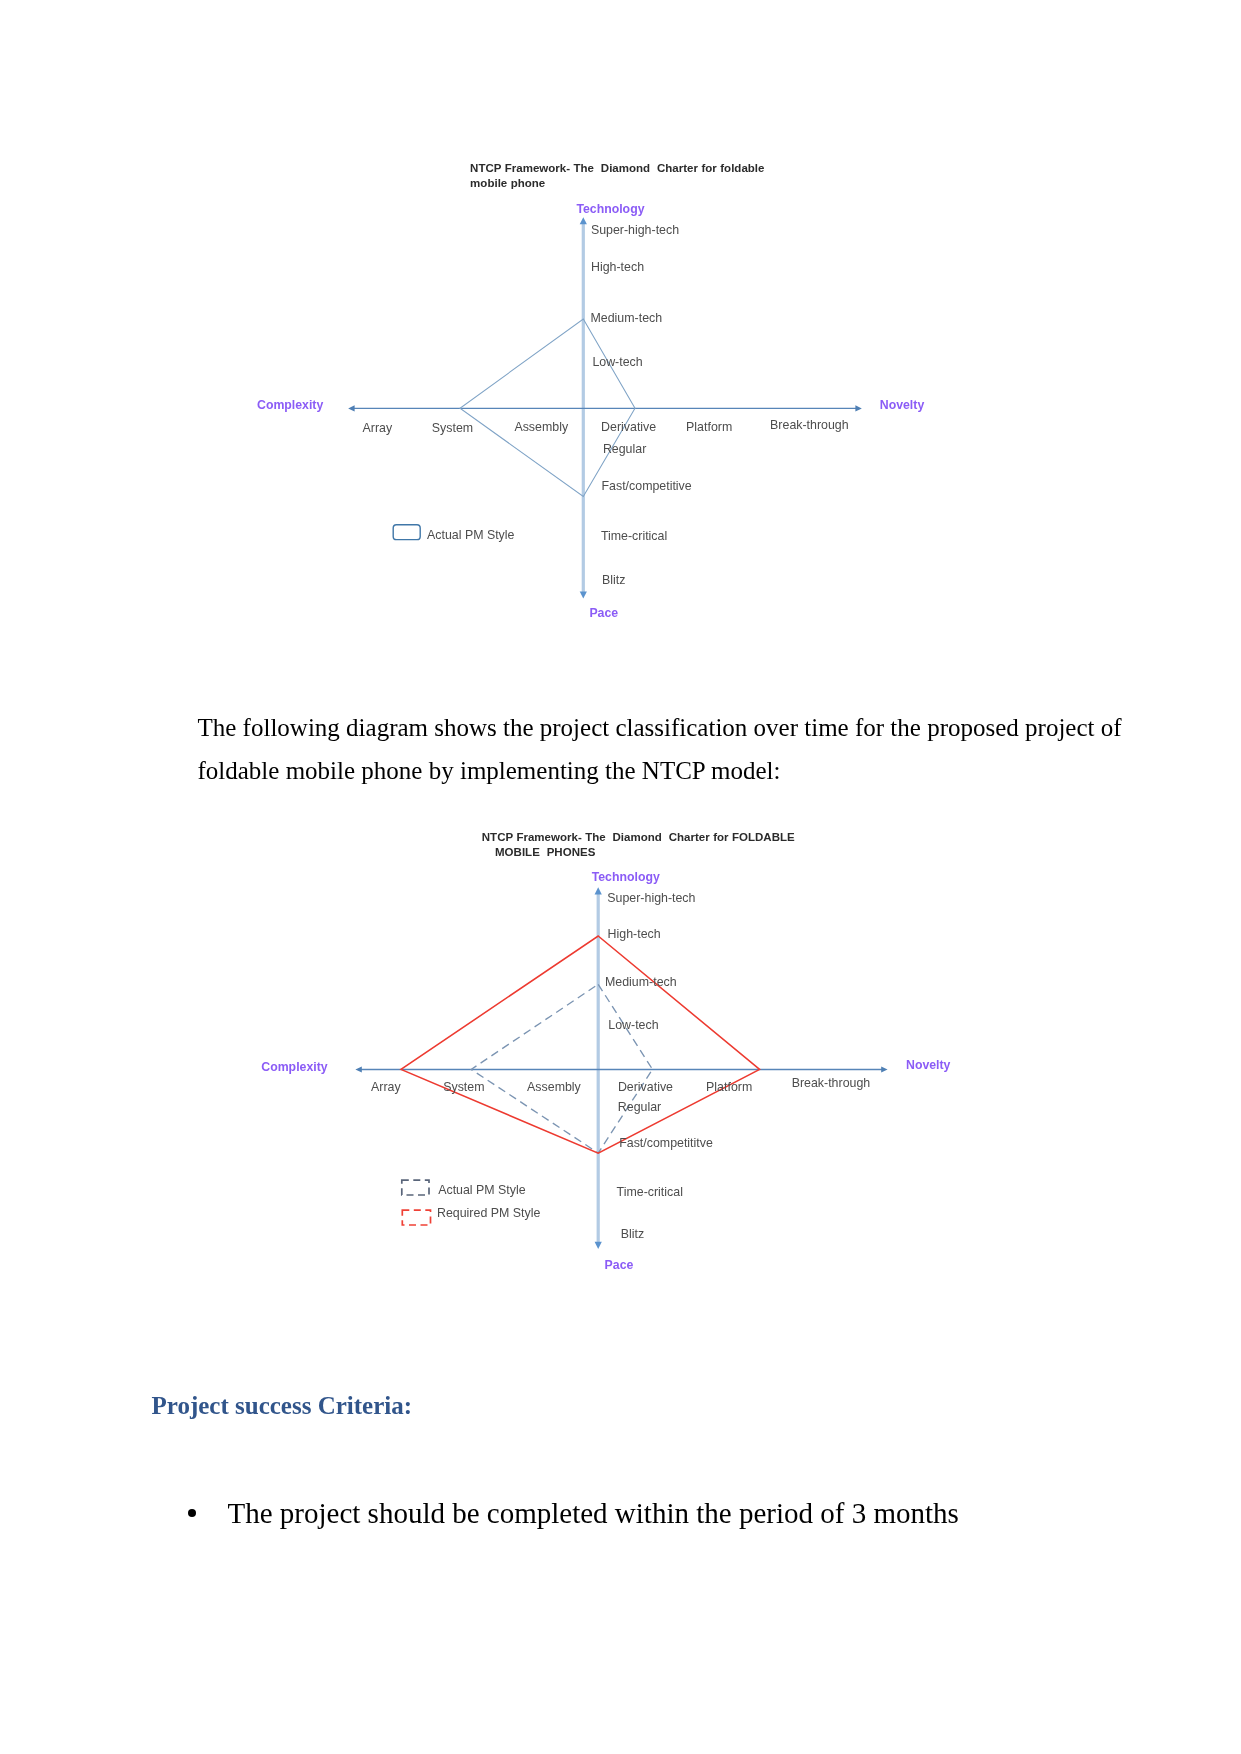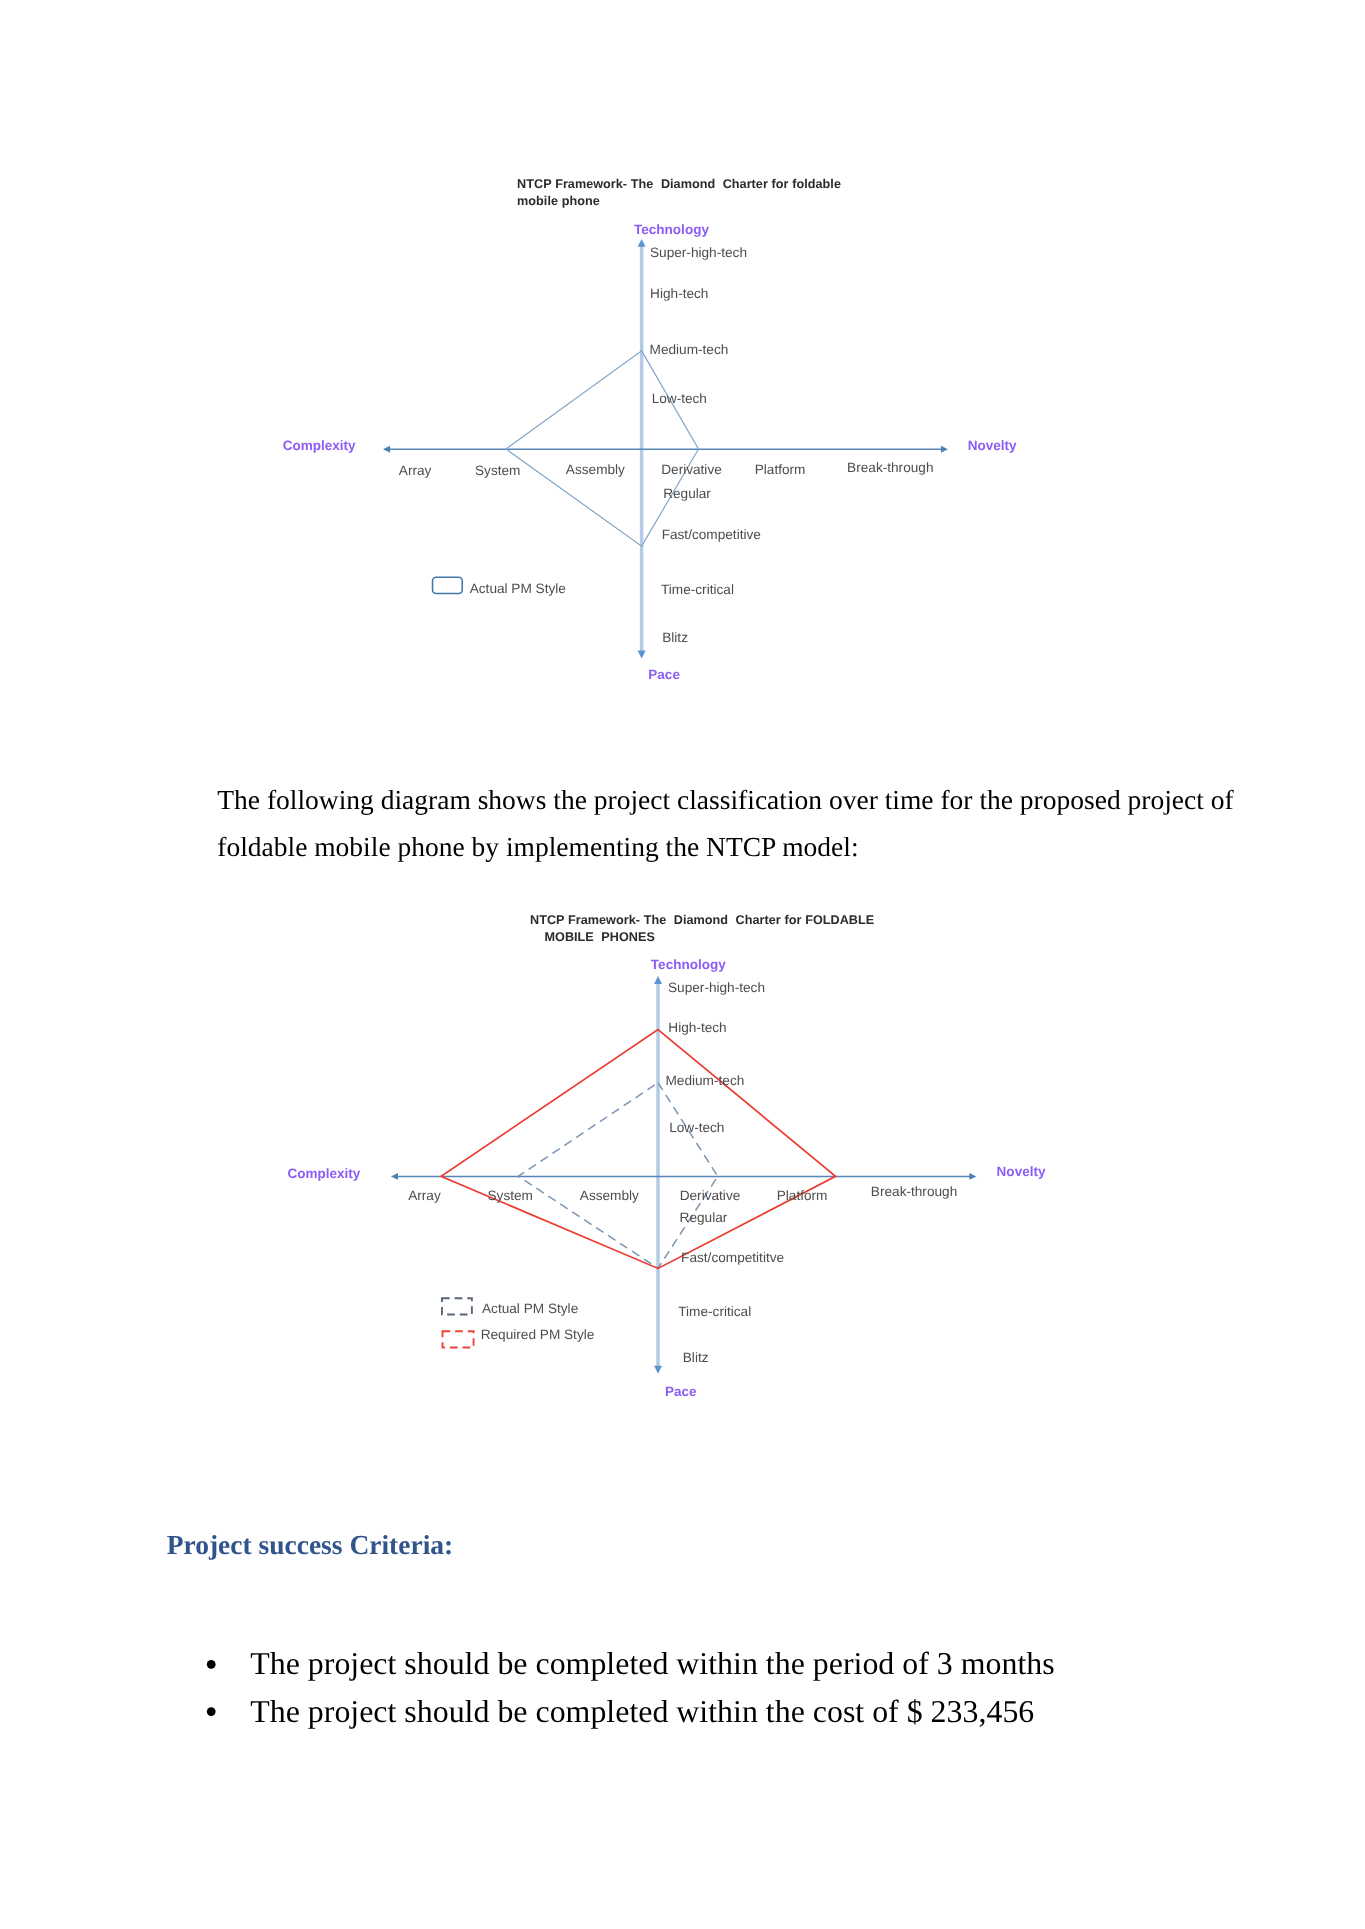--- a/index.html
+++ b/index.html
@@ -111,15 +111,14 @@
     <div class="ftick" style="left:438.2px;top:1183.1px;">Actual PM Style</div>
     <div class="ftick" style="left:437px;top:1206.1px;">Required PM Style</div>
   </div>
 
   <div class="body-text" style="left:152.5px;top:705.8px;width:940px;margin-left:45px;">The following diagram shows the project classification over time for the proposed project of foldable mobile phone by implementing the NTCP model:</div>
 
   <div class="heading" style="left:151.5px;top:1391.7px;">Project success Criteria:</div>
 
   <ul class="bullets" style="left:152.5px;top:1491.6px;">
     <li><span>The project should be completed within the period of 3 months</span></li>
-    <li><span>The project should be completed within the cost of $ 233,456</span></li>
   </ul>
 </div>
 
 </body></html>

